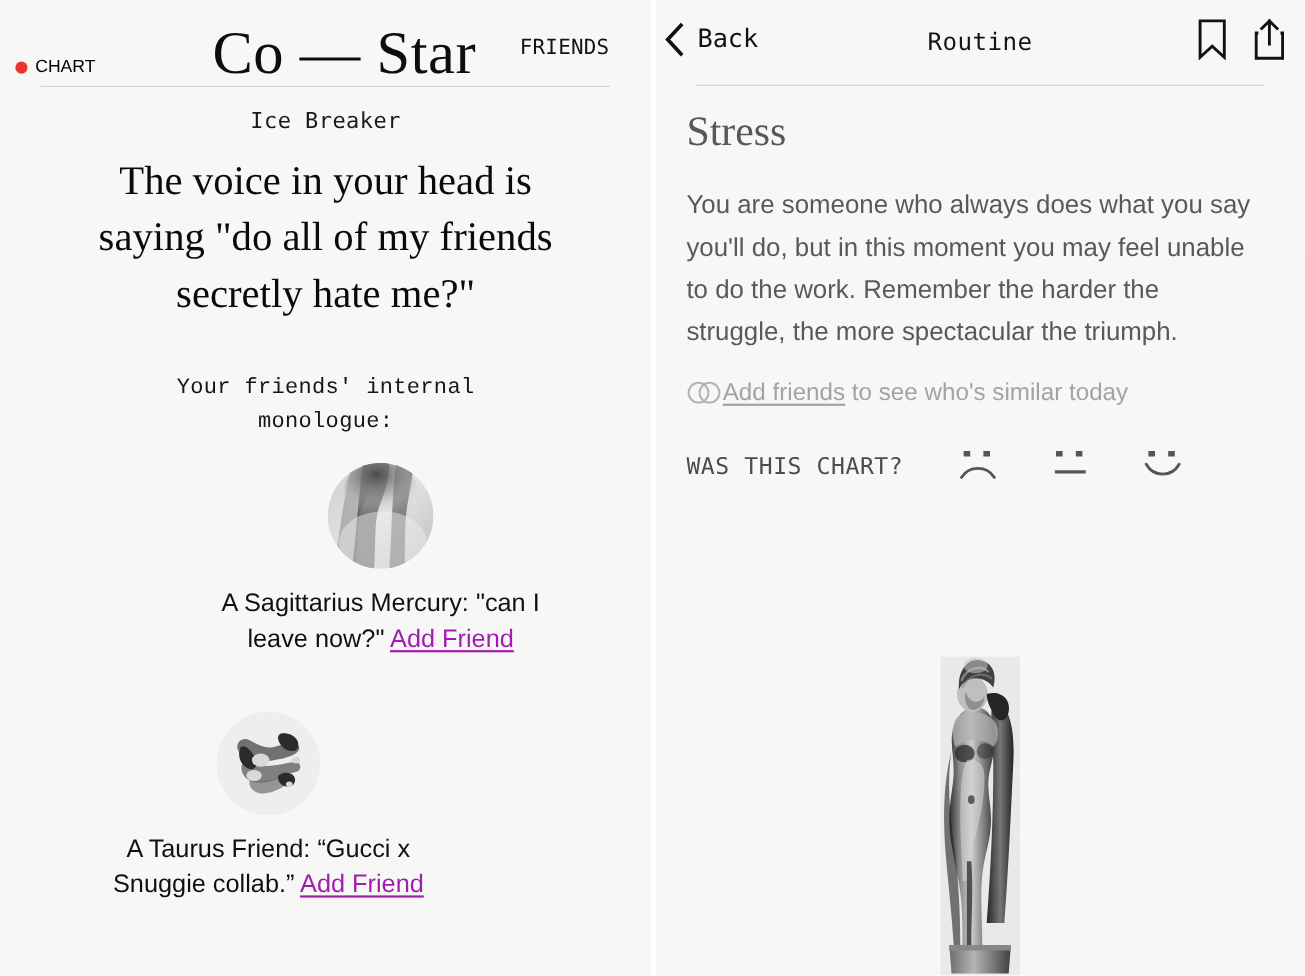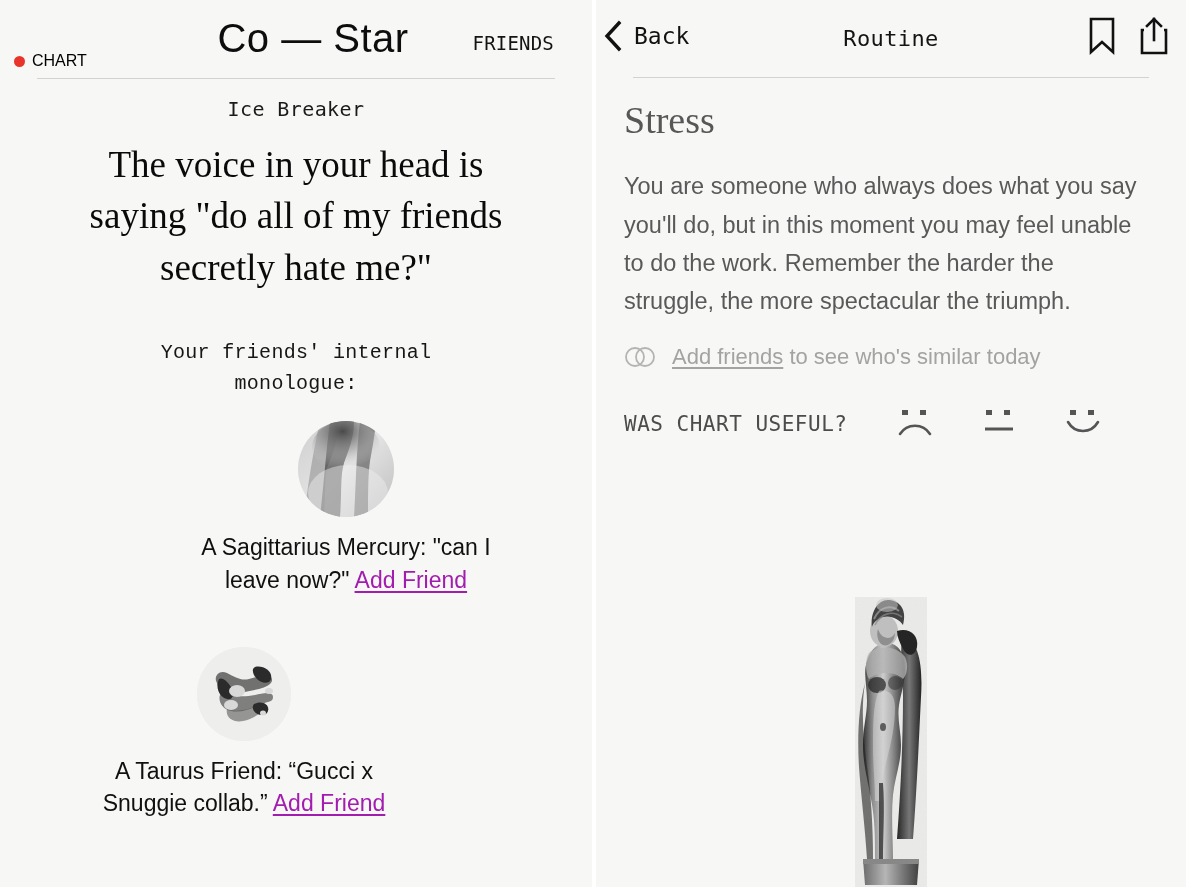--- a/index.html
+++ b/index.html
@@ -34,22 +34,22 @@
     position: absolute; left: 14px; top: 32px;
     display: flex; align-items: center; gap: 7px; margin-top: 20px;
   }
   .dot {
     width: 11px; height: 11px; border-radius: 50%;
     display: block;
   }
   .logo {
     position: absolute; left: 0; right: 0; top: 16px;
     text-align: center;
-    font-family: Liberation Sans, sans-serif;
-    font-size: 40px;
+    font-family: Liberation Serif, serif;
+    font-size: 55px;
     color: #0d0d0d;
     letter-spacing: 0.5px;
     padding-left: 34px;
   }
   .friends-tab {
     position: absolute; right: 38px; top: 32px;
     font-family: "DejaVu Sans Mono", monospace;
     font-size: 19px; letter-spacing: 0.2px;
     color: #141414;
   }
@@ -157,21 +157,21 @@
   }
   .r-paragraph {
     margin-top: 18px;
     width: 516px;
     font-size: 23.5px;
     line-height: 1.63;
     color: #59595a;
   }
   .addfriends-row {
     margin-top: 15px;
-    display: flex; align-items: center; gap: 16px;
+    display: flex; align-items: center; gap: 1px;
     font-size: 22px;
     color: #a3a3a3;
   }
   .venn { width: 32px; height: 22px; display: block; flex: none; }
   .addfriends-link {
     text-decoration: underline;
     text-underline-offset: 3px;
     color: #a3a3a3;
     cursor: pointer;
   }
@@ -307,21 +307,21 @@
 
       <div class="addfriends-row">
         <svg class="venn" viewBox="0 0 32 22" aria-hidden="true">
           <circle cx="11" cy="11" r="9" fill="none" stroke="#b4b4b4" stroke-width="1.8"></circle>
           <circle cx="21" cy="11" r="9" fill="none" stroke="#b4b4b4" stroke-width="1.8"></circle>
         </svg>
         <span><span class="addfriends-link">Add friends</span><span> to see who's similar today</span></span>
       </div>
 
       <div class="useful-row">
-        <span class="useful-label">WAS CHART USEFUL?</span>
+        <span class="useful-label">WAS THIS CHART?</span>
         <div class="faces">
           <svg width="44" height="34" viewBox="0 0 44 34" aria-hidden="true">
             <rect x="9" y="3" width="6" height="5" fill="#555"></rect>
             <rect x="27" y="3" width="6" height="5" fill="#555"></rect>
             <path d="M7 27 C14 16 30 16 37 27" fill="none" stroke="#555" stroke-width="2.6" stroke-linecap="round"></path>
           </svg>
           <svg width="44" height="34" viewBox="0 0 44 34" aria-hidden="true">
             <rect x="9" y="3" width="6" height="5" fill="#555"></rect>
             <rect x="27" y="3" width="6" height="5" fill="#555"></rect>
             <path d="M8 22 L36 22" fill="none" stroke="#555" stroke-width="3" stroke-linecap="butt"></path>

